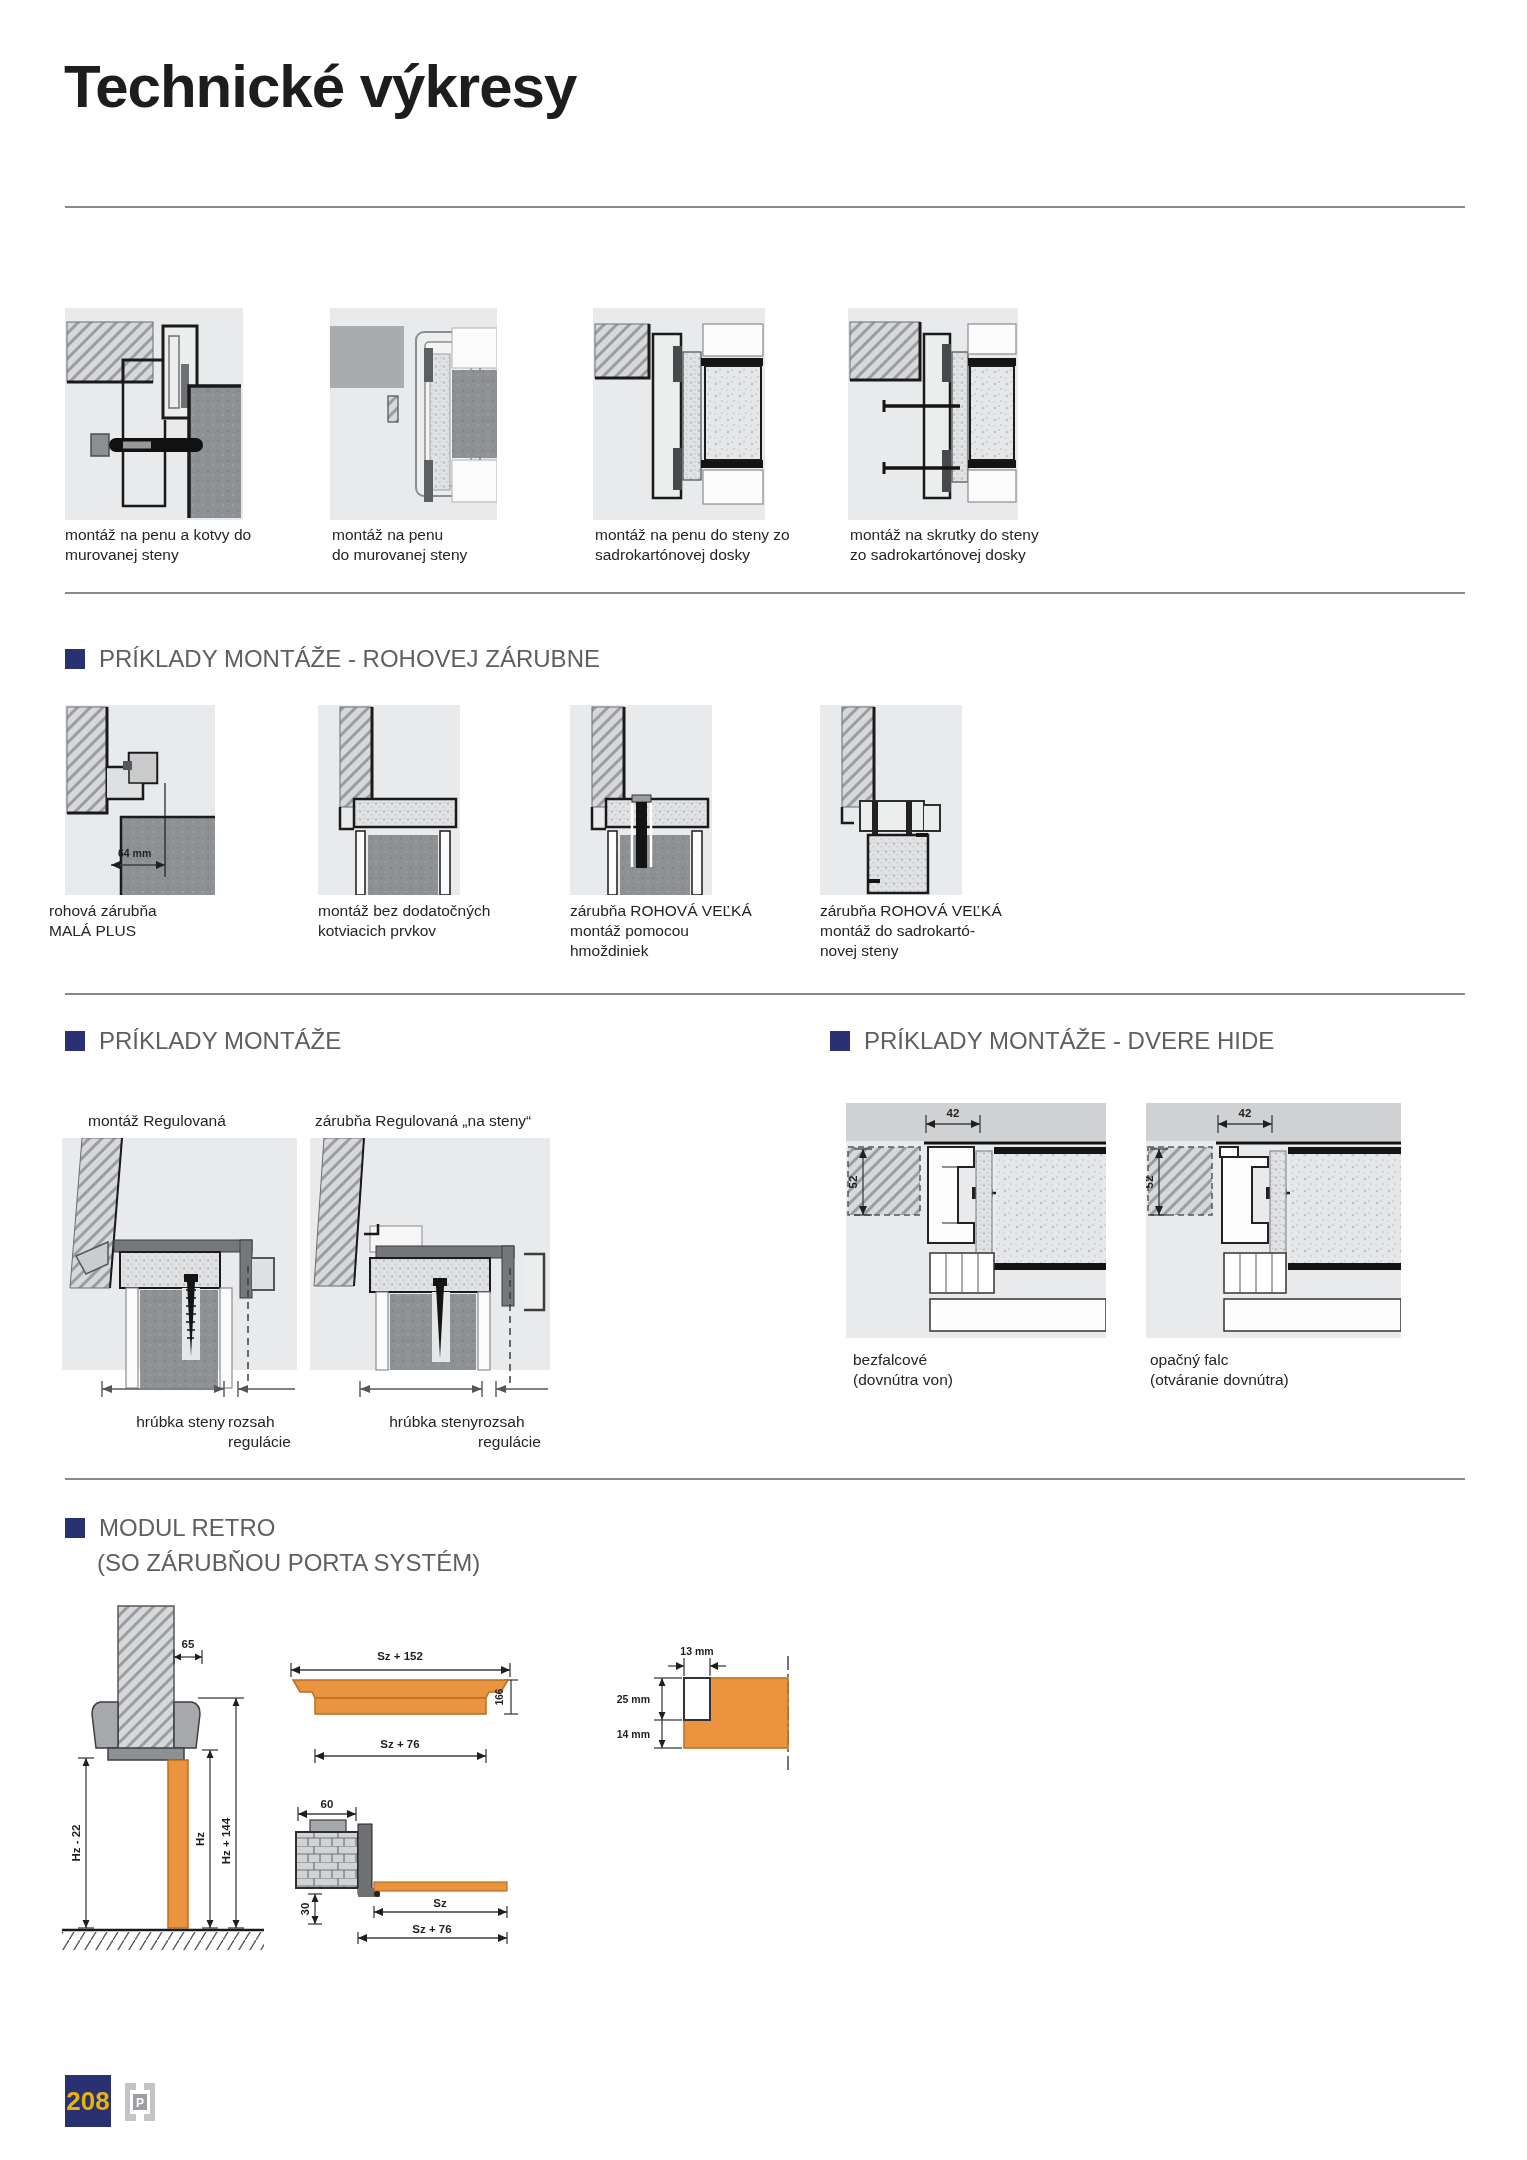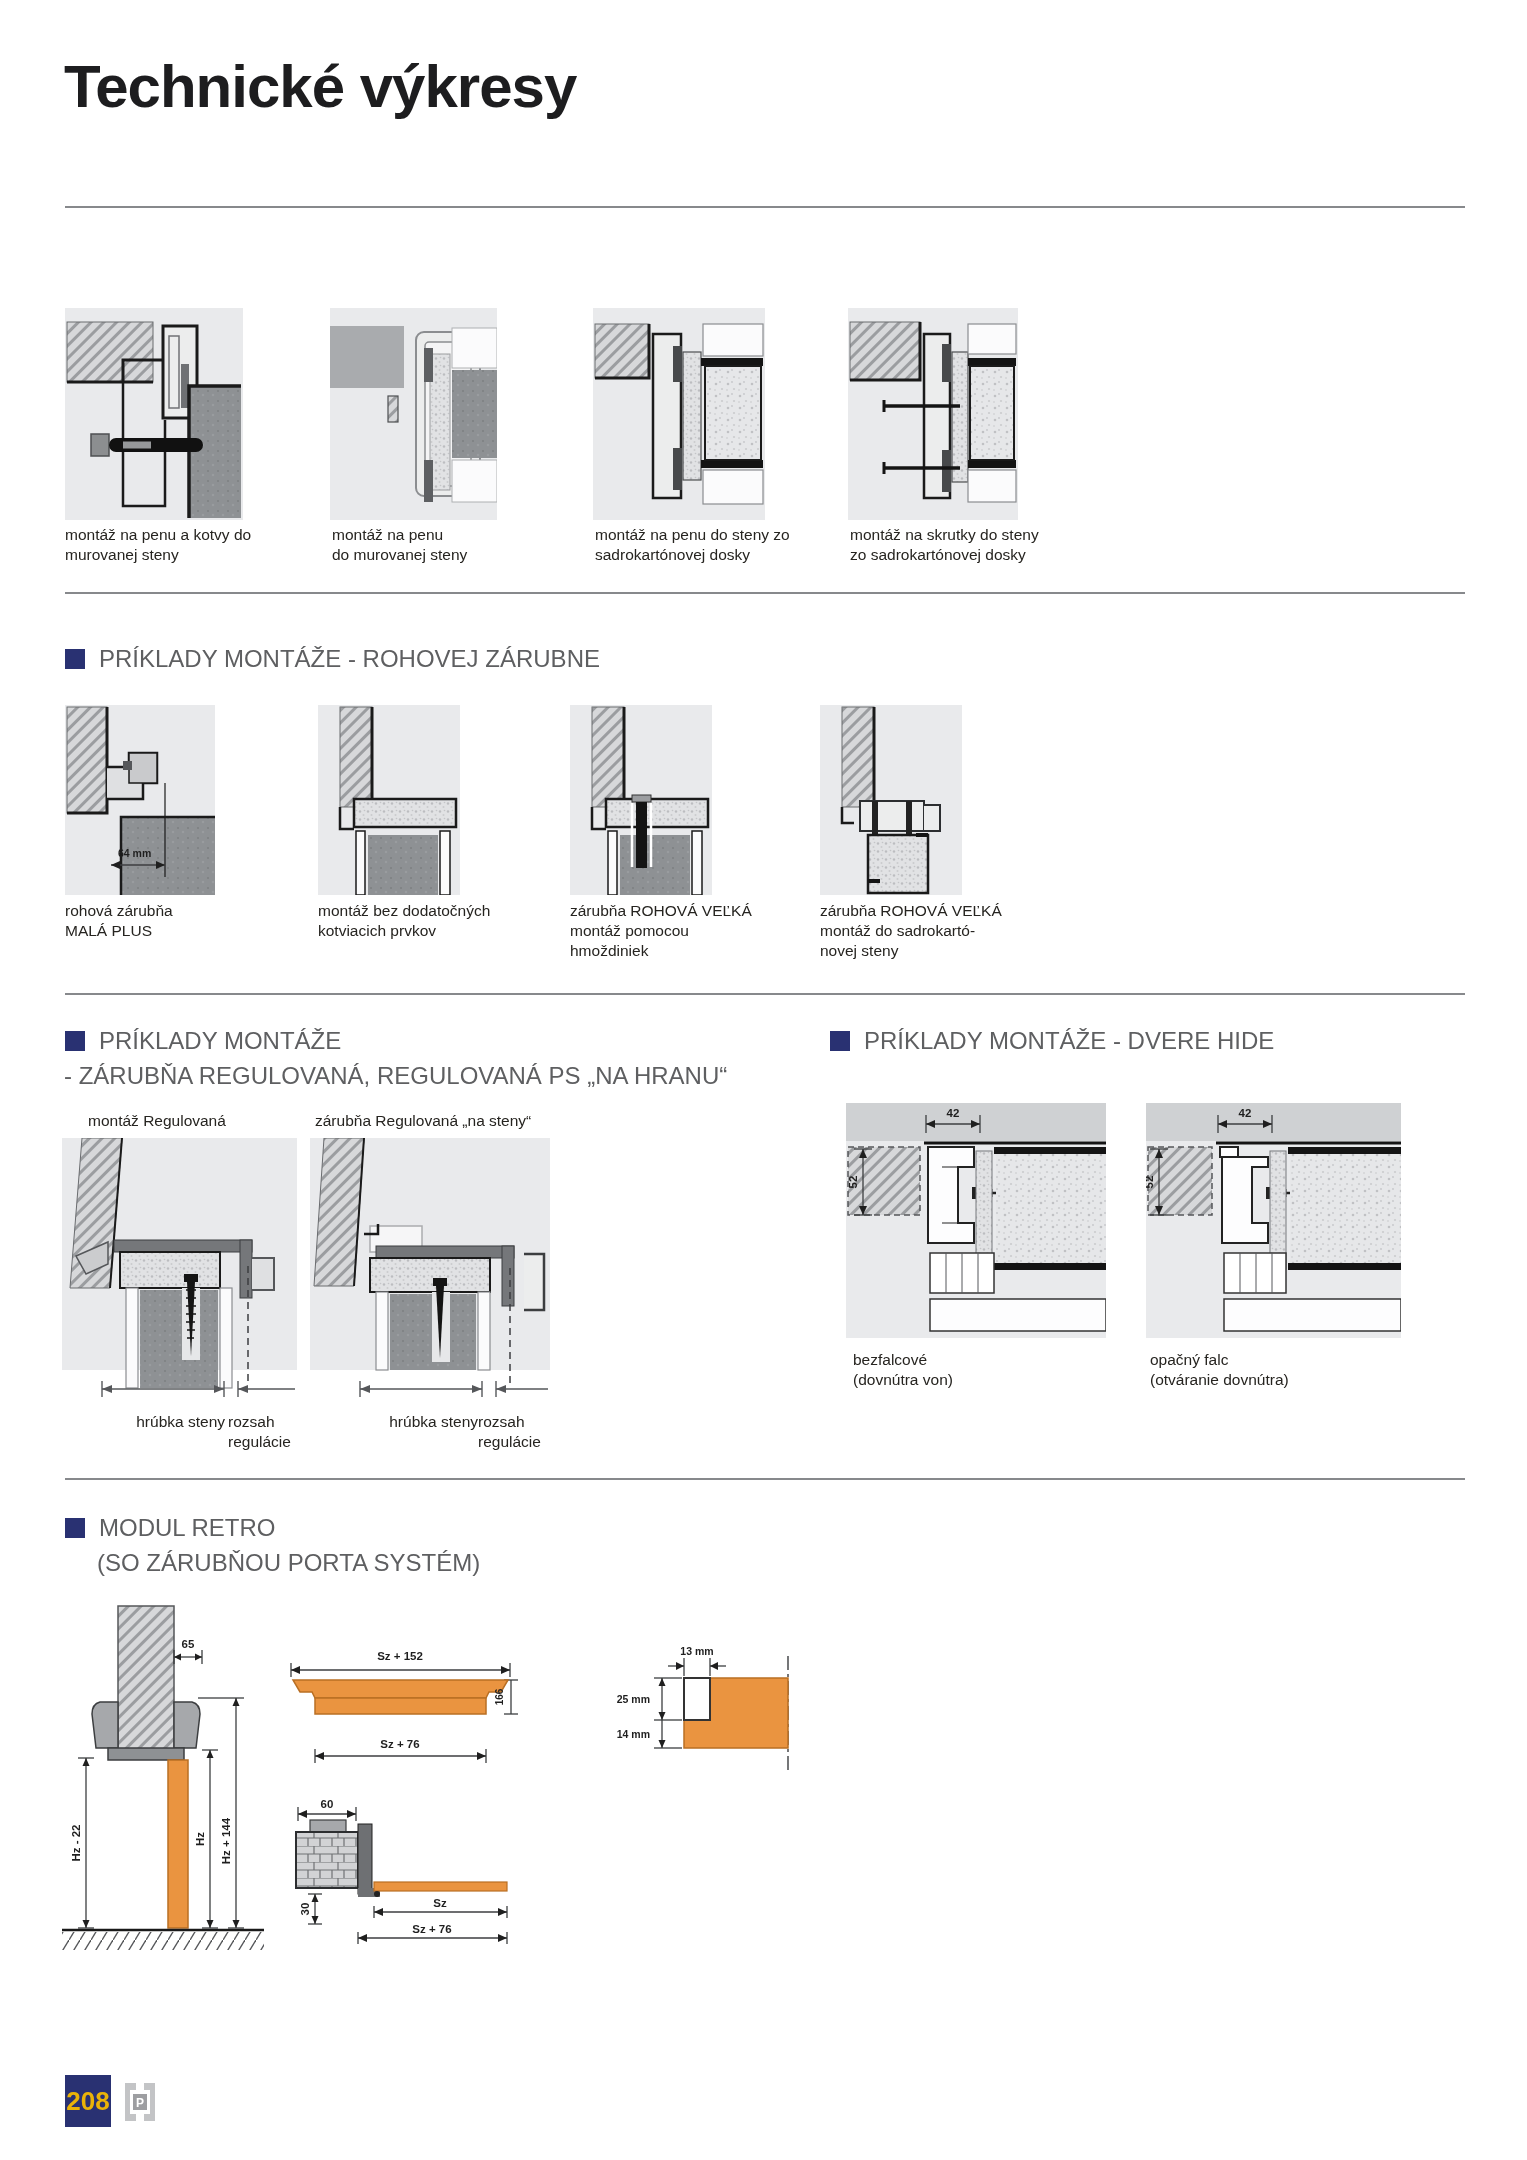--- a/index.html
+++ b/index.html
@@ -206,21 +206,21 @@
     <path d="M54 2 V96" stroke="#1a1a1a" stroke-width="3"></path>
     <path d="M22 102 V118 H34" stroke="#1a1a1a" stroke-width="2.5" fill="none"></path>
     <rect x="40" y="96" width="64" height="30" fill="#eceded" stroke="#2c2e30" stroke-width="2"></rect>
     <path d="M104 100 H120 V126 H104" fill="#eceded" stroke="#2c2e30" stroke-width="2"></path>
     <rect x="52" y="96" width="6" height="34" fill="#222"></rect>
     <rect x="86" y="96" width="6" height="34" fill="#222"></rect>
     <rect x="48" y="130" width="60" height="58" fill="url(#foam)" stroke="#1a1a1a" stroke-width="2.5"></rect>
     <path d="M48 176 h12 M96 130 h12" stroke="#141414" stroke-width="4"></path>
   </svg>
 
-  <div class="cap" style="left:65px;top:901px">
+  <div class="cap" style="left:49px;top:901px">
     <div>rohová zárubňa</div>
     <div>MALÁ PLUS</div>
   </div>
   <div class="cap" style="left:318px;top:901px">
     <div>montáž bez dodatočných</div>
     <div>kotviacich prvkov</div>
   </div>
   <div class="cap" style="left:570px;top:901px">
     <div>zárubňa ROHOVÁ VEĽKÁ</div>
     <div>montáž pomocou</div>
@@ -231,21 +231,20 @@
     <div>montáž do sadrokartó-</div>
     <div>novej steny</div>
   </div>
 
   <div class="hr" style="top:993px"></div>
 
   <div class="sec-head" style="left:65px;top:1027px">
     <span class="bullet"></span>
     <span class="sec-txt">PRÍKLADY MONTÁŽE</span>
   </div>
-  <div class="sec-txt2" style="left:64px;top:1062px">- ZÁRUBŇA REGULOVANÁ, REGULOVANÁ PS „NA HRANU“</div>
 
   <div class="sec-head" style="left:830px;top:1027px">
     <span class="bullet"></span>
     <span class="sec-txt">PRÍKLADY MONTÁŽE - DVERE HIDE</span>
   </div>
 
   <div class="sublabel" style="left:88px;top:1112px">montáž Regulovaná</div>
   <div class="sublabel" style="left:315px;top:1112px">zárubňa Regulovaná „na steny“</div>
 
   <svg class="diag" style="left:62px;top:1138px" width="235" height="270" viewBox="0 0 235 270">

